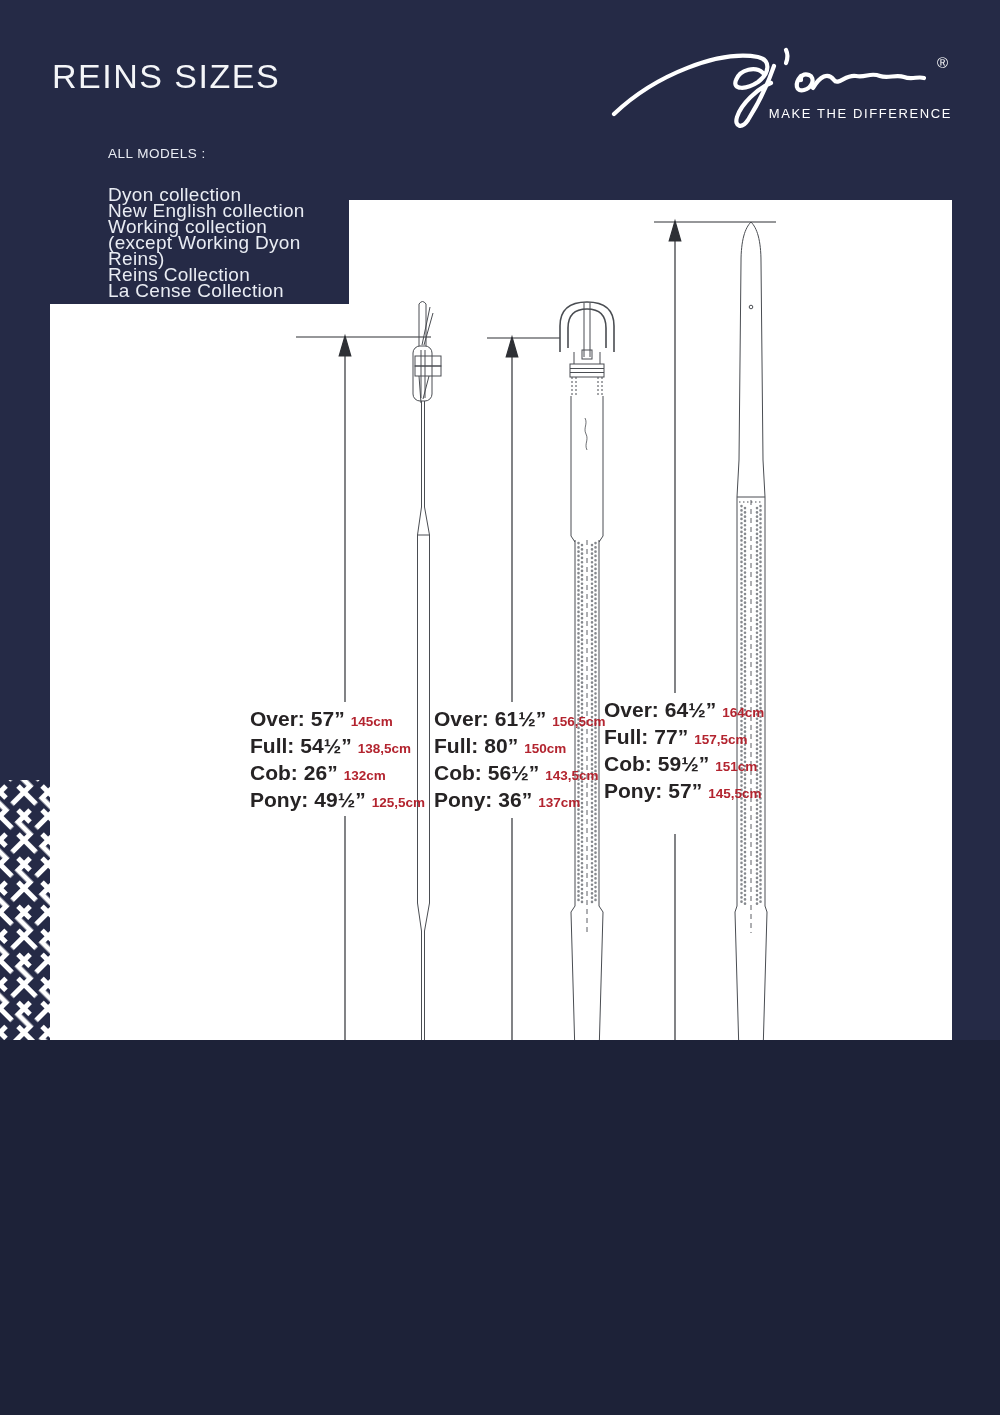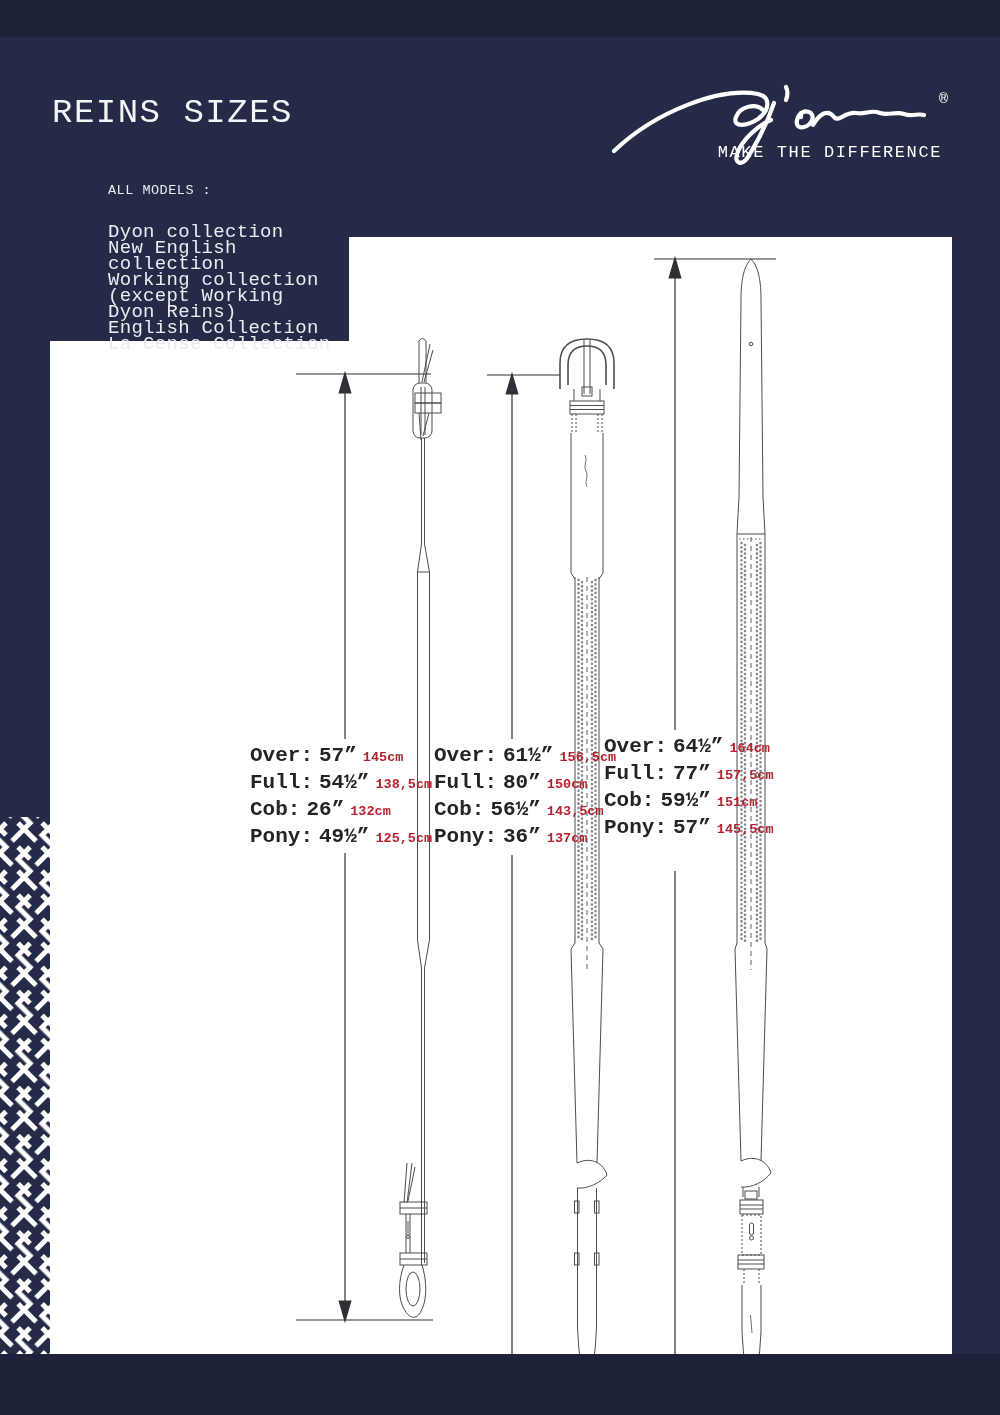--- a/index.html
+++ b/index.html
@@ -1,32 +1,32 @@
 <!DOCTYPE html>
 <html><head>
 <meta charset="utf-8">
 <style>
   html,body{margin:0;padding:0;background:#1d2238;}
   .page{
-    position:relative;width:1000px;height:1317px;overflow:hidden;
-    background:#252a46;font-family:Liberation Mono, monospace;margin-top:37px;
+    position:relative;width:1000px;height:1040px;overflow:hidden;
+    background:#252a46;font-family:Liberation Sans, sans-serif;
   }
   
   .white-top{position:absolute;left:349px;top:200px;width:603px;height:106px;background:#ffffff;}
   .white-main{position:absolute;left:50px;top:304px;width:902px;height:1068px;background:#ffffff;}
   
   .title{
     position:absolute;left:52px;top:57px;color:#f4f5f8;font-size:34px;
     letter-spacing:1.5px;font-weight:400;
   }
   .logo{position:absolute;left:608px;top:40px;width:344px;height:90px;}
   .logo svg{position:absolute;left:0;top:0;}
   .logo .reg{position:absolute;right:4px;top:14px;color:#ffffff;font-size:15px;}
   .logo .tagline{
-    position:absolute;right:10px;top:66px;color:#ffffff;font-size:17px;
+    position:absolute;right:0;top:66px;color:#ffffff;font-size:13px;
     letter-spacing:1.6px;font-weight:400;
   }
   
   .models{position:absolute;left:108px;top:146px;width:226px;color:#e9ecf3;}
   .models .heading{font-size:13.5px;letter-spacing:0.5px;margin-bottom:26px;}
   .models .item{font-size:19px;letter-spacing:0.3px;line-height:16px;}
   
   .size-table{position:absolute;z-index:3;}
   .size-table .row{display:flex;align-items:baseline;height:27px;white-space:nowrap;}
   .size-table .lbl,.size-table .in{
@@ -66,21 +66,21 @@
     </svg>
     <span class="reg">®</span>
     <div class="tagline">MAKE THE DIFFERENCE</div>
   </div>
 
   <div class="models">
     <div class="heading">ALL MODELS :</div>
     <div class="item">Dyon collection</div>
     <div class="item">New English collection</div>
     <div class="item">Working collection (except Working Dyon Reins)</div>
-    <div class="item">English Collection</div>
+    <div class="item">Reins Collection</div>
     <div class="item">La Cense Collection</div>
   </div>
 
   <svg id="art" width="1000" height="1415" viewBox="0 0 1000 1415">
 
     <g stroke="#2e3035" stroke-width="1.2" fill="#2e3035">
       <line x1="296" y1="337" x2="431" y2="337" fill="none"></line>
       <line x1="296" y1="1283" x2="433" y2="1283" fill="none"></line>
       <line x1="345" y1="350" x2="345" y2="702" fill="none"></line>
       <line x1="345" y1="816" x2="345" y2="1270" fill="none"></line>

